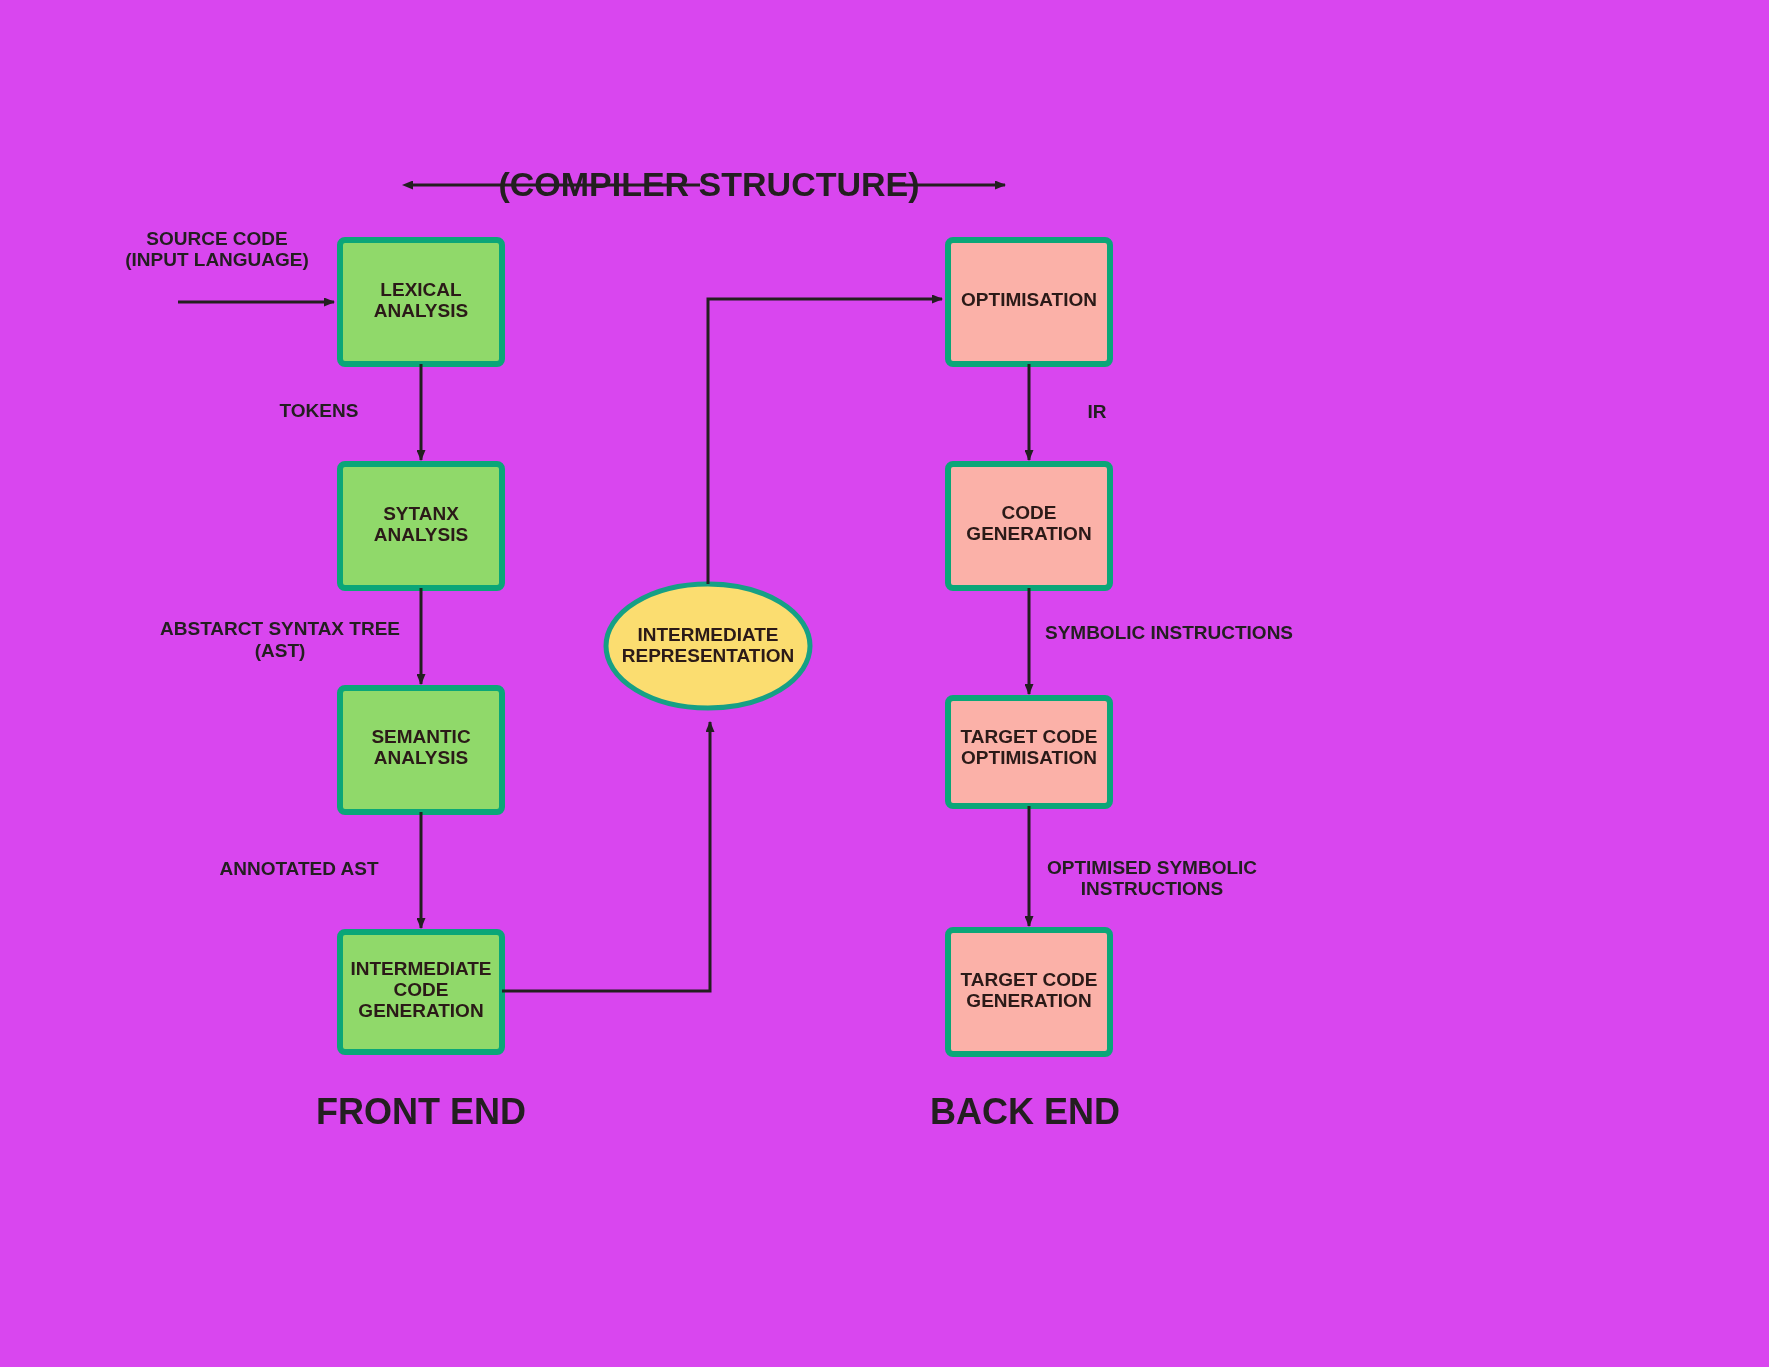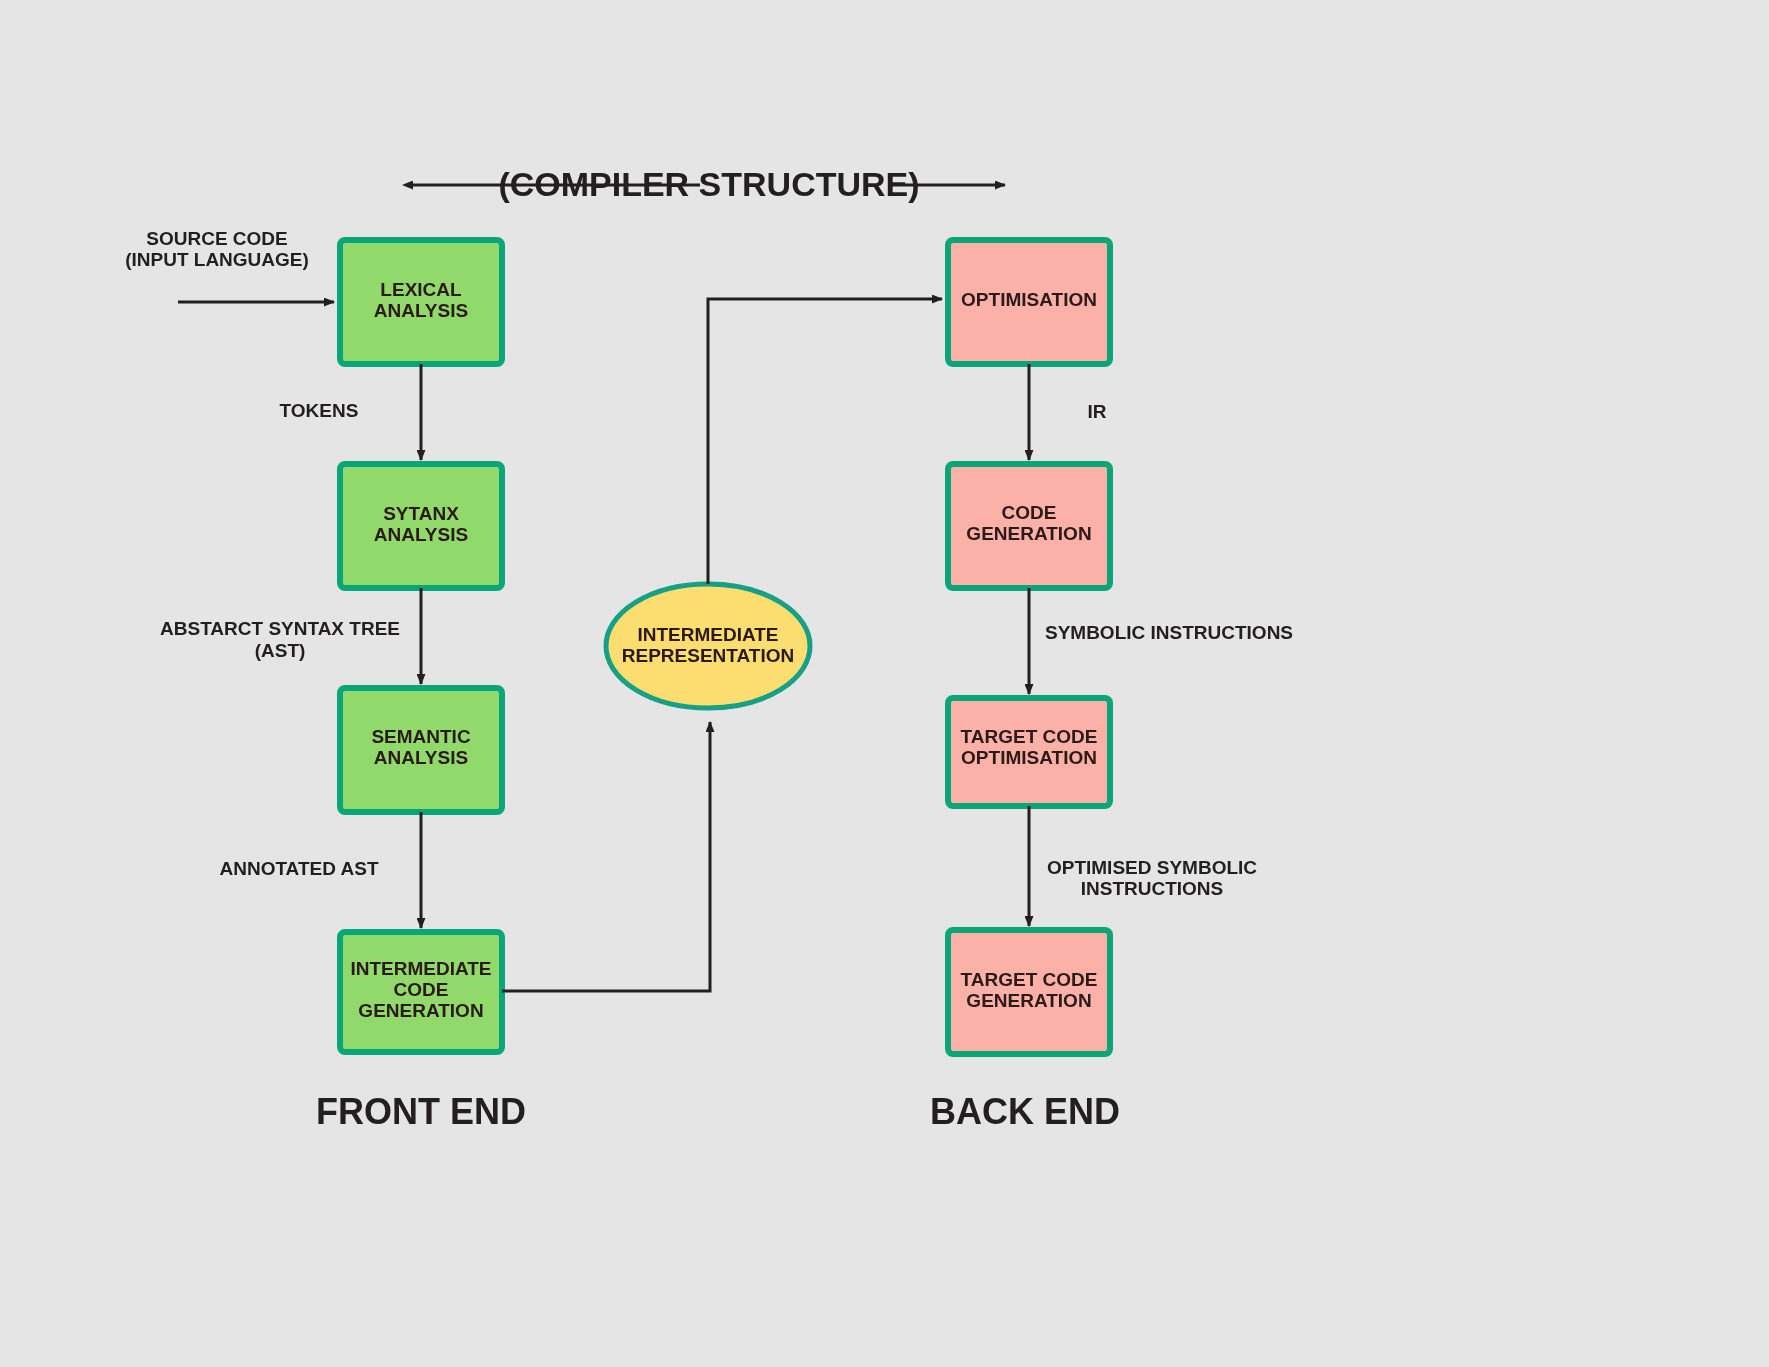--- a/index.html
+++ b/index.html
@@ -10,21 +10,21 @@
   body {
     width: 1769px;
     height: 1367px;
     font-family: "Liberation Sans", sans-serif;
     overflow: hidden;
   }
   #diagram-root {
     position: relative;
     width: 1769px;
     height: 1367px;
-    background: #e5e5e5;
+    background: #d946ef;
   }
   svg.canvas {
     position: absolute;
     top: 0;
     left: 0;
     width: 1769px;
     height: 1367px;
   }
   .node-box {
     stroke-width: 6;

